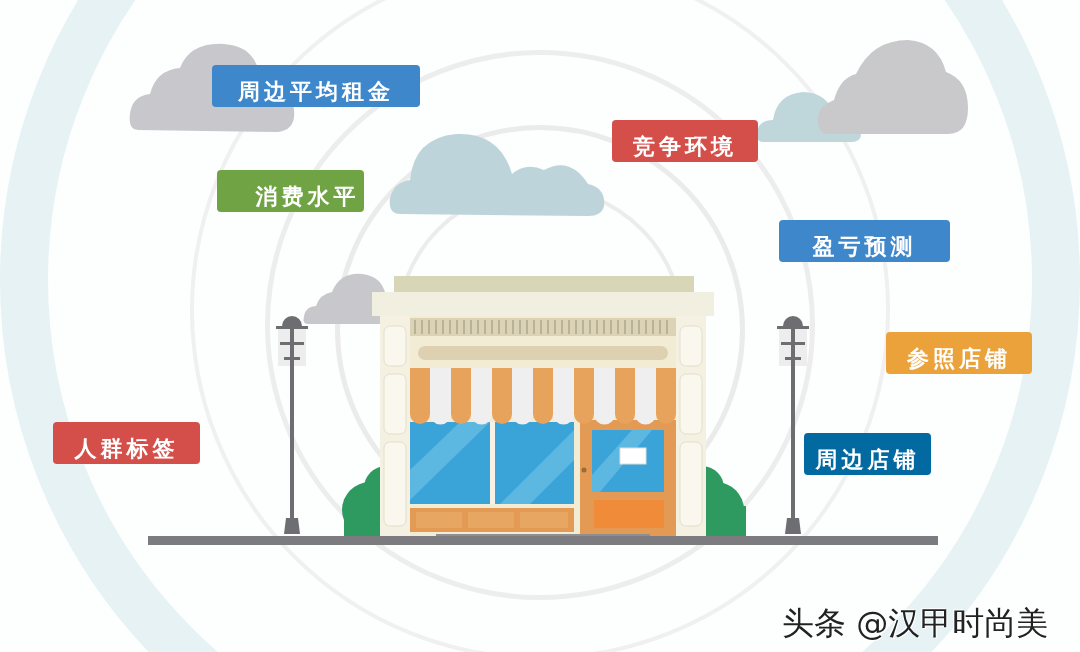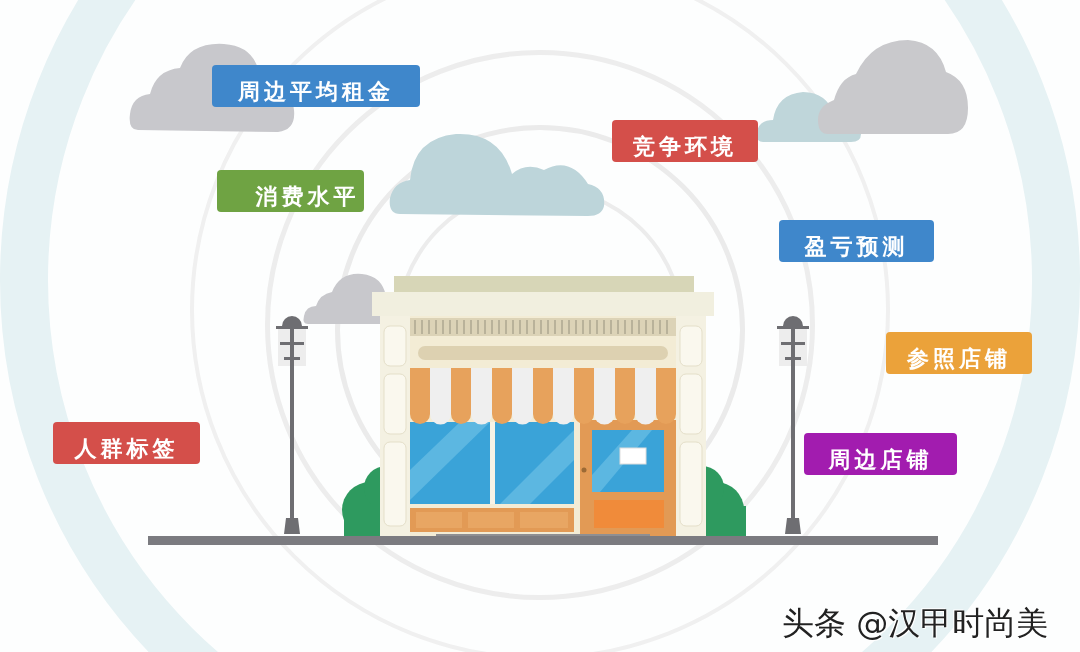--- a/index.html
+++ b/index.html
@@ -40,30 +40,30 @@
 
   <div class="tag" style="left:212px; top:65px; width:208px; background:#3f87cb;">
     <span>周边平均租金</span>
   </div>
   <div class="tag" style="left:612px; top:120px; width:146px; background:#d44f4a;">
     <span>竞争环境</span>
   </div>
   <div class="tag" style="left:217px; top:170px; width:147px; background:#6fa343;padding-left:34px;">
     <span>消费水平</span>
   </div>
-  <div class="tag" style="left:779px; top:220px; width:155px; background:#3f87cb;">
+  <div class="tag" style="left:779px; top:220px; width:171px; background:#3f87cb;">
     <span>盈亏预测</span>
   </div>
   <div class="tag" style="left:53px; top:422px; width:147px; background:#d44f4a;">
     <span>人群标签</span>
   </div>
   <div class="tag" style="left:886px; top:332px; width:146px; background:#eba23a;">
     <span>参照店铺</span>
   </div>
-  <div class="tag" style="left:804px; top:433px; width:153px; background:#a21caf;">
+  <div class="tag" style="left:804px; top:433px; width:127px; background:#0369a1;">
     <span>周边店铺</span>
   </div>
 
   <svg class="lamp" style="left:272px; top:312px;" width="40" height="226" viewBox="0 0 40 226">
     <rect x="6" y="14" width="28" height="40" fill="#ededed"></rect>
     <path d="M10 14 A10 10 0 0 1 30 14 Z" fill="#6e6e72"></path>
     <rect x="4" y="14" width="32" height="3" fill="#6e6e72"></rect>
     <rect x="8" y="30" width="24" height="3" fill="#6e6e72"></rect>
     <rect x="12" y="45" width="16" height="3" fill="#6e6e72"></rect>
     <rect x="18" y="14" width="4" height="196" fill="#6e6e72"></rect>

